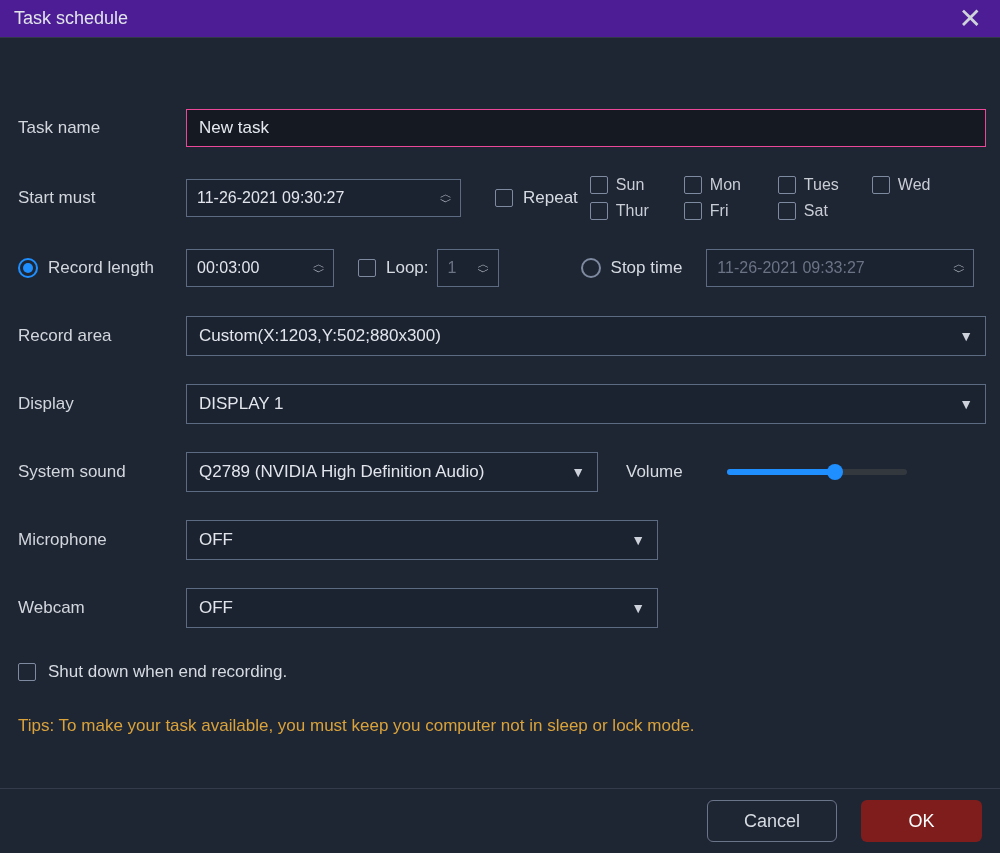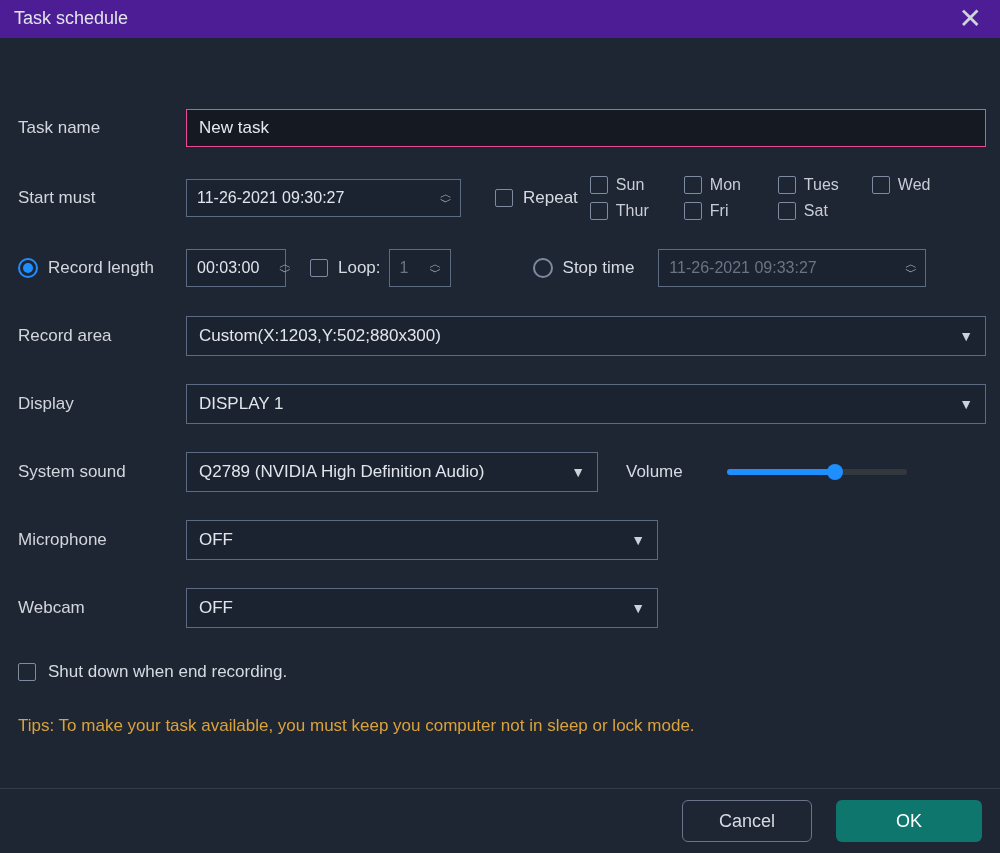--- a/index.html
+++ b/index.html
@@ -79,22 +79,22 @@
   .footer {
     position: absolute; bottom: 0; left: 0; right: 0; height: 65px;
     border-top: 1px solid #343c4c;
     display: flex; justify-content: flex-end; align-items: center; padding-right: 18px; gap: 24px;
   }
   .btn {
     height: 42px; border-radius: 6px; font-size: 18px; display: flex; align-items: center; justify-content: center;
     cursor: pointer; user-select: none;
   }
   .btn-cancel { width: 130px; border: 1px solid #6a7589; color: #d6dbe2; background: transparent; }
-  .btn-ok { width: 146px; background: #0f766e; color: #fff; }
-  .rl-box { width: 100px; gap: 12px; }
+  .btn-ok { width: 121px; background: #7f1d1d; color: #fff; }
+  .rl-box { width: 148px; gap: 12px; }
   .loop-box { width: 62px; }
   .st-box { width: 275px; gap: 13px; }
   .stoptime-box { width: 268px; }
 </style>
 </head>
 <body>
 
 <div class="titlebar">
   <div class="title">Task schedule</div>
   <div class="close-x">✕</div>

